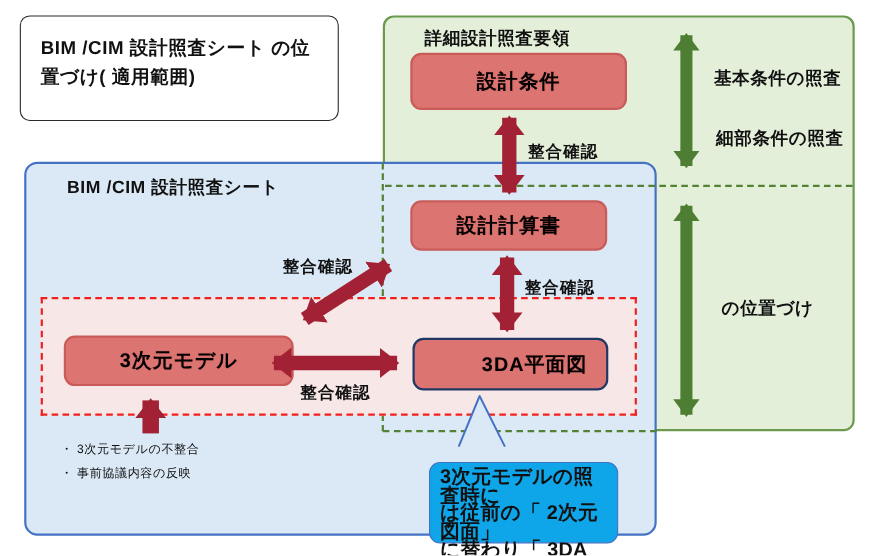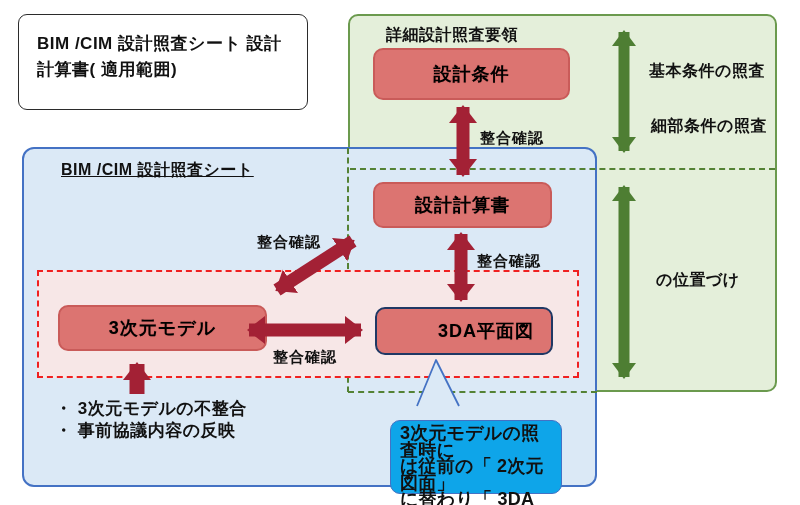--- a/index.html
+++ b/index.html
@@ -40,21 +40,21 @@
     color:#000000;font-weight:bold;font-size:18px;letter-spacing:1px;
     text-shadow:0 0 1px rgba(120,30,30,.35);
   }
   .node-3da{border:2.5px solid #1f3864;}
 
   
   .lbl{z-index:5;font-weight:bold;white-space:nowrap;}
   .panel-title{font-size:16px;letter-spacing:.5px;padding-left:24px;}
   .side-lbl{font-size:16px;letter-spacing:.5px;}
   .match-lbl{font-size:15px;letter-spacing:1px;}
-  .bullets{z-index:5;font-size:17px;font-weight:bold;line-height:22px;letter-spacing:.5px;}
+  .bullets{z-index:5;font-size:11px;font-weight:normal;line-height:22px;letter-spacing:.5px;}
 
   
   #arrows{left:0;top:0;z-index:6;pointer-events:none;}
 
   
   .callout{
     left:390px;top:420px;width:172px;height:74px;background:#0ea5e9;
     border:1.8px solid #4472c4;border-radius:10px;z-index:7;box-sizing:border-box;
     padding:4px 9px;font-size:18px;font-weight:bold;line-height:16.5px;
     white-space:pre-line;letter-spacing:.2px;
@@ -70,24 +70,24 @@
   <div class="abs blue-panel"></div>
 
   <div class="abs dash dash-h" style="left:350px;top:168px;width:425px;"></div>
   <div class="abs dash dash-v" style="left:347px;top:148px;height:121px;"></div>
   <div class="abs dash dash-v" style="left:347px;top:377px;height:15px;"></div>
   <div class="abs dash dash-h" style="left:348px;top:391px;width:249px;"></div>
 
   <div class="abs red-panel"></div>
 
   <div class="abs title-box">
-    <span>BIM /CIM 設計照査シート 設計計算書( 適用範囲)</span>
+    <span>BIM /CIM 設計照査シート の位置づけ( 適用範囲)</span>
   </div>
   <div class="abs lbl panel-title" style="left:362px;top:25px;">詳細設計照査要領</div>
-  <div class="abs lbl panel-title" style="left:37px;top:160px;text-decoration:underline;">BIM /CIM 設計照査シート</div>
+  <div class="abs lbl panel-title" style="left:37px;top:160px;">BIM /CIM 設計照査シート</div>
 
   <div class="abs lbl side-lbl" style="left:651px;top:116px;">細部条件の照査</div>
   <div class="abs lbl side-lbl" style="left:649px;top:61px;">基本条件の照査</div>
   <div class="abs lbl side-lbl" style="left:656px;top:270px;">の位置づけ</div>
 
   <div class="abs node" style="left:373px;top:48px;width:197px;height:52px;">
     <span>設計条件</span>
   </div>
   <div class="abs node" style="left:373px;top:182px;width:179px;height:46px;">
     <span>設計計算書</span>

